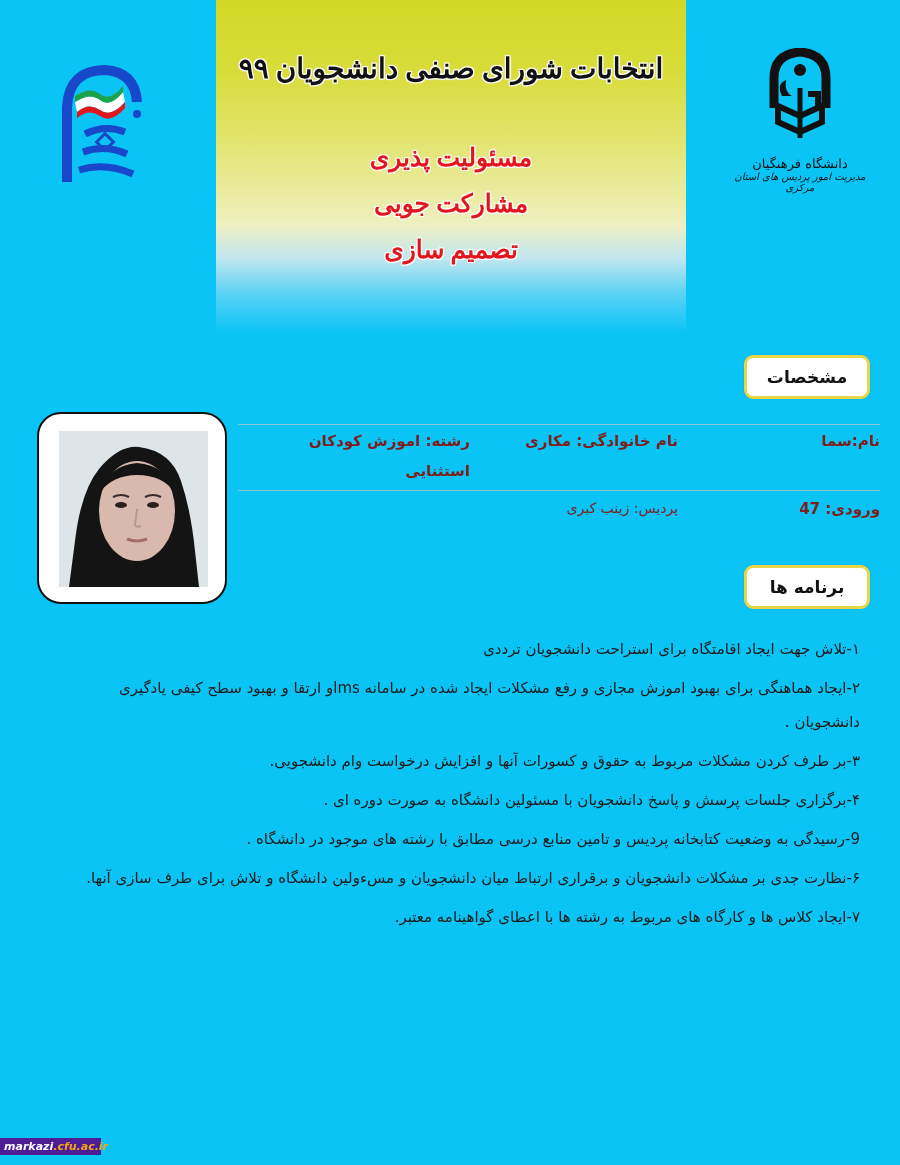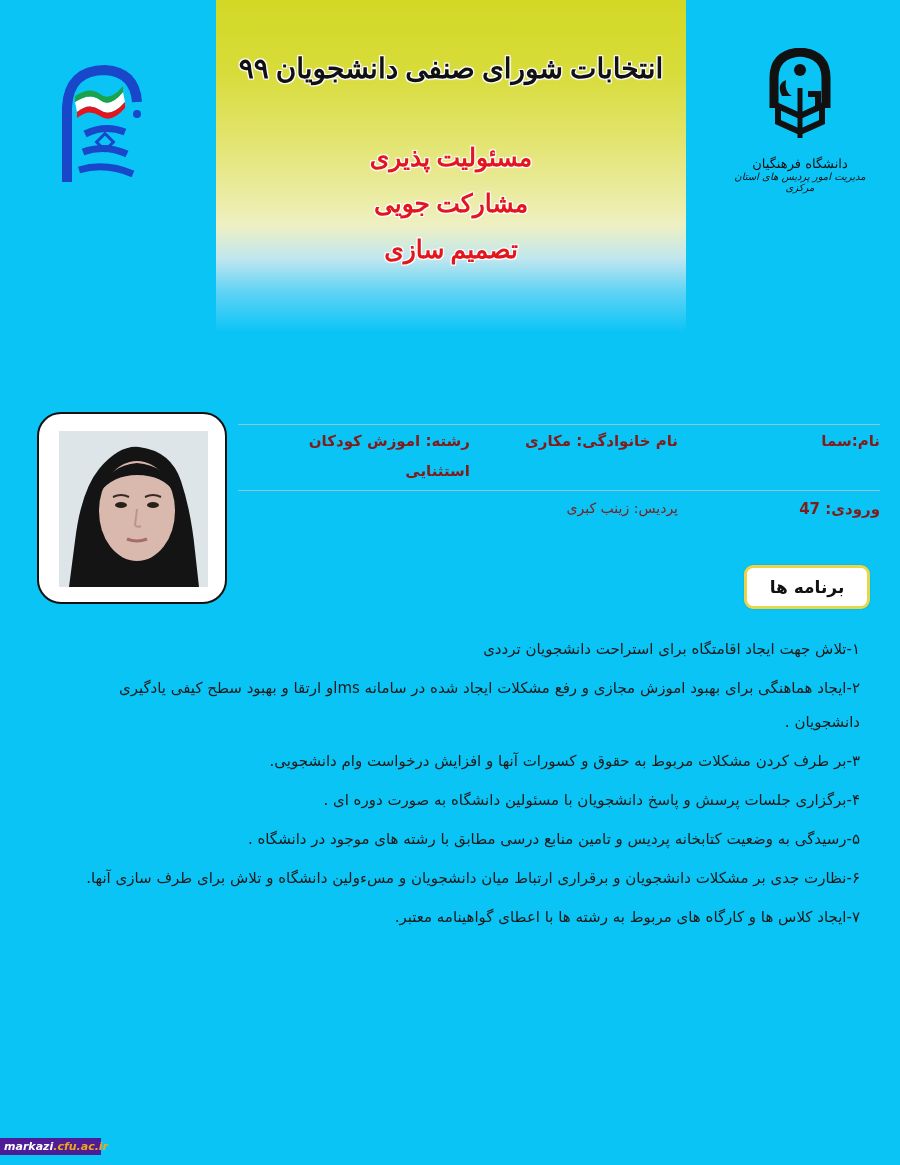--- a/index.html
+++ b/index.html
@@ -160,20 +160,21 @@
       <path d="M12 120 L12 45 Q14 8 50 8 Q80 10 82 40" fill="none" stroke="#1847c9" stroke-width="10"></path>
       <path d="M20 40 Q35 30 45 38 Q55 46 68 30 L70 40 Q56 56 45 48 Q34 40 22 50 Z" fill="#fff"></path>
       <path d="M20 34 Q35 24 45 32 Q55 40 68 24 L68 30 Q55 46 45 38 Q35 30 20 40 Z" fill="#1aa34a"></path>
       <path d="M22 50 Q34 40 45 48 Q56 56 70 40 L70 46 Q56 62 45 54 Q34 46 22 56 Z" fill="#e3161d"></path>
       <circle cx="82" cy="52" r="4" fill="#1847c9"></circle>
       <path d="M30 72 Q50 62 70 70 M28 90 Q50 82 72 92 M24 108 Q50 100 78 112" fill="none" stroke="#1847c9" stroke-width="7"></path>
       <rect x="44" y="74" width="12" height="12" transform="rotate(45 50 80)" fill="none" stroke="#1847c9" stroke-width="3"></rect>
     </svg>
   </div>
 
+  <div class="section-label label-details">مشخصات</div>
 
   <div class="photo-frame">
     <div class="photo">
       <svg width="149" height="156" viewBox="0 0 149 156">
         <rect width="149" height="156" fill="#dde5e9"></rect>
         <path d="M10 156 L16 110 Q22 60 40 38 Q60 14 80 16 Q112 20 122 50 Q132 80 136 120 L140 156 Z" fill="#141414"></path>
         <ellipse cx="78" cy="80" rx="38" ry="50" fill="#d9b8ae"></ellipse>
         <path d="M40 62 Q50 34 78 32 Q108 34 116 62 Q104 44 78 44 Q54 44 40 62 Z" fill="#141414"></path>
         <ellipse cx="62" cy="74" rx="6" ry="3" fill="#2b1f1c"></ellipse>
         <ellipse cx="94" cy="74" rx="6" ry="3" fill="#2b1f1c"></ellipse>
@@ -193,21 +194,21 @@
   <div class="info-cell cell-entry">ورودی: 47</div>
   <div class="info-cell cell-campus">پردیس: زینب کبری</div>
 
   <div class="section-label label-programs">برنامه ها</div>
 
   <div class="programs">
     <div class="program-item">۱-تلاش جهت ایجاد اقامتگاه برای استراحت دانشجویان ترددی</div>
     <div class="program-item">۲-ایجاد هماهنگی برای بهبود اموزش مجازی و رفع مشکلات ایجاد شده در سامانه  lmsو ارتقا و بهبود سطح کیفی یادگیری دانشجویان .</div>
     <div class="program-item">۳-بر طرف کردن مشکلات مربوط به حقوق و کسورات آنها و افزایش درخواست وام دانشجویی.</div>
     <div class="program-item">۴-برگزاری  جلسات پرسش و پاسخ دانشجویان با مسئولین دانشگاه به صورت دوره ای .</div>
-    <div class="program-item">۵-رسیدگی به وضعیت کتابخانه پردیس و تامین منابع درسی مطابق با رشته های موجود در دانشگاه .</div>
+    <div class="program-item">9-رسیدگی به وضعیت کتابخانه پردیس و تامین منابع درسی مطابق با رشته های موجود در دانشگاه .</div>
     <div class="program-item">۶-نظارت جدی بر مشکلات دانشجویان و برقراری ارتباط میان دانشجویان و مس‌ءولین دانشگاه و تلاش برای طرف سازی آنها.</div>
     <div class="program-item">۷-ایجاد کلاس ها و کارگاه های مربوط به رشته ها با اعطای گواهینامه معتبر.</div>
   </div>
 
   <div class="watermark">
     <span class="wm-a">markazi</span><span class="wm-b">.cfu.ac.ir</span>
   </div>
 
 </div>
 

